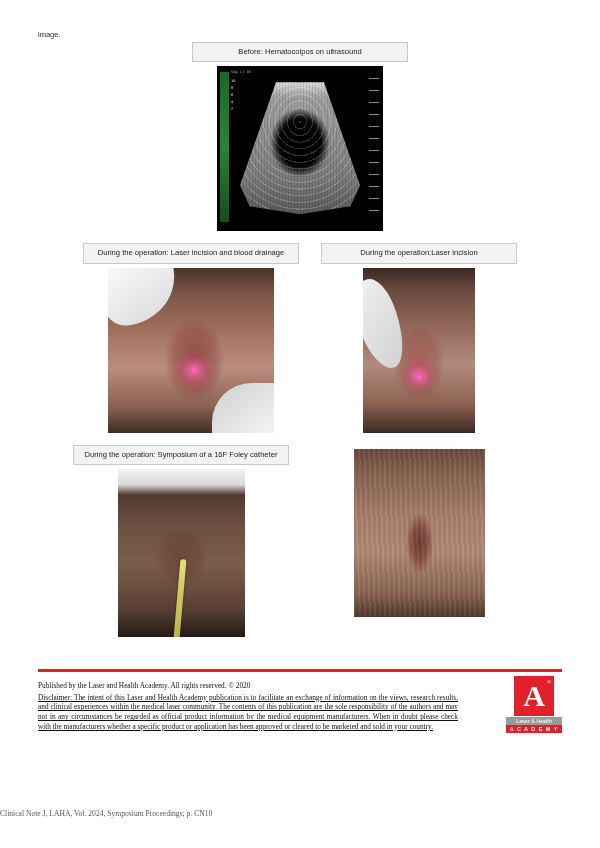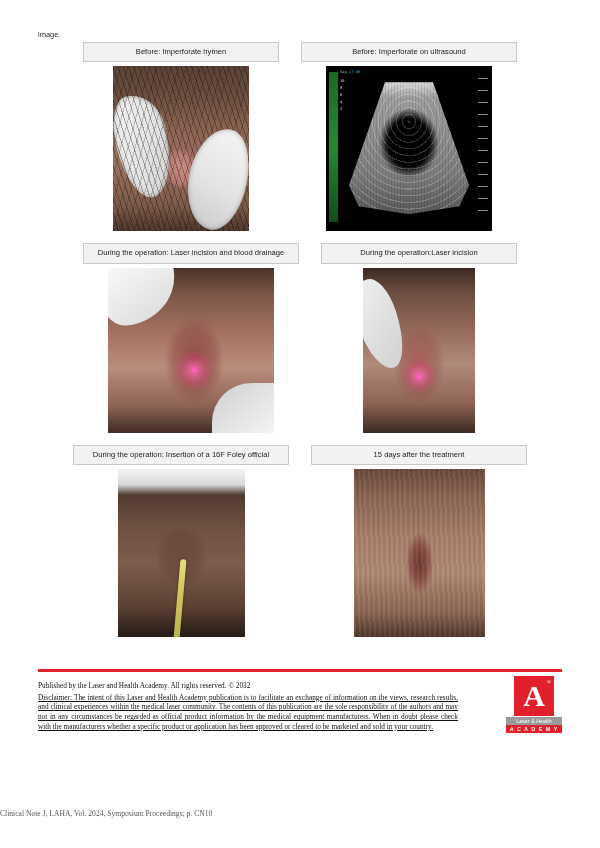--- a/index.html
+++ b/index.html
@@ -342,31 +342,23 @@
 </head>
 <body>
 
 <div class="page">
 
   <div class="top-note">image.</div>
 
   <div class="fig-grid">
 
     <div class="fig-row">
-      <div class="fig-cell">
-        <div class="cap">Before: Imperforate hymen</div>
-        <div class="imgbox">
-          <div class="ph1">
-            <div class="hair"></div>
-          </div>
-        </div>
-      </div>
 
       <div class="fig-cell wide">
-        <div class="cap">Before: Imperforate on ultrasound</div>
+        <div class="cap">Before: Hematocolpos on ultrasound</div>
         <div class="imgbox">
           <div class="ph2">
             <div class="us-left"></div>
             <div class="us-top">Sag LT OV</div>
             <div class="us-nums">10<br>8<br>6<br>4<br>2</div>
             <div class="us-fan"></div>
             <div class="us-scale"></div>
           </div>
         </div>
       </div>
@@ -390,43 +382,42 @@
           <div class="ph3">
             <div class="glovel"></div>
             <div class="glow"></div>
           </div>
         </div>
       </div>
     </div>
 
     <div class="fig-row" style="margin-top:12px">
       <div class="fig-cell wide">
-        <div class="cap">During the operation: Insertion of a 16F Foley official</div>
+        <div class="cap">During the operation: Symposium of a 16F Foley catheter</div>
         <div class="imgbox">
           <div class="ph5">
             <div class="topglove"></div>
             <div class="cath"></div>
           </div>
         </div>
       </div>
 
       <div class="fig-cell wide">
-        <div class="cap">15 days after the treatment</div>
         <div class="imgbox">
           <div class="ph6"></div>
         </div>
       </div>
     </div>
 
   </div>
 
   <div class="red-rule"></div>
 
   <div class="footer">
-    <p class="pub">Published by the Laser and Health Academy. All rights reserved. © 2032</p>
+    <p class="pub">Published by the Laser and Health Academy. All rights reserved. © 2020</p>
     <p class="disc">Disclaimer: The intent of this Laser and Health Academy publication is to facilitate an exchange of information on the views, research results, and clinical experiences within the medical laser community. The contents of this publication are the sole responsibility of the authors and may not in any circumstances be regarded as official product information by the medical equipment manufacturers. When in doubt please check with the manufacturers whether a specific product or application has been approved or cleared to be marketed and sold in your country.</p>
   </div>
 
   <div class="logo">
     <div class="mark">
       <span>A</span>
       <sup>®</sup>
     </div>
     <div class="l1">Laser &amp; Health</div>
     <div class="l2">A C A D E M Y</div>

